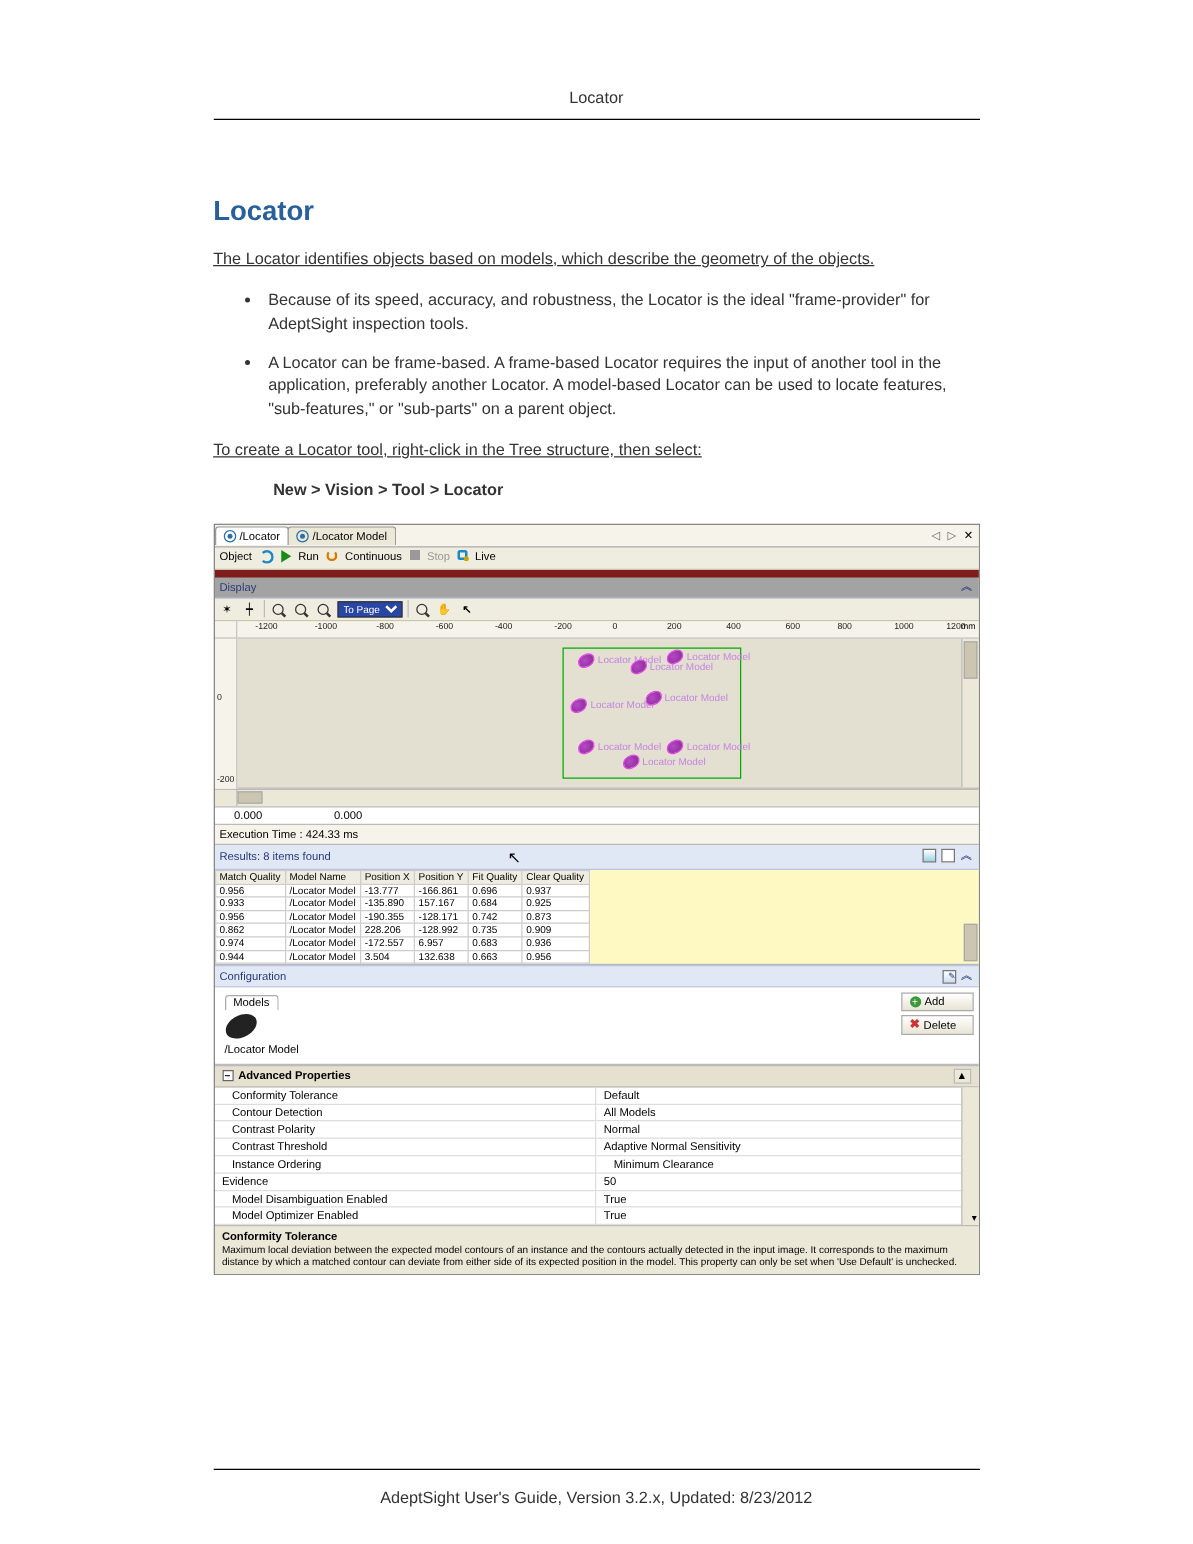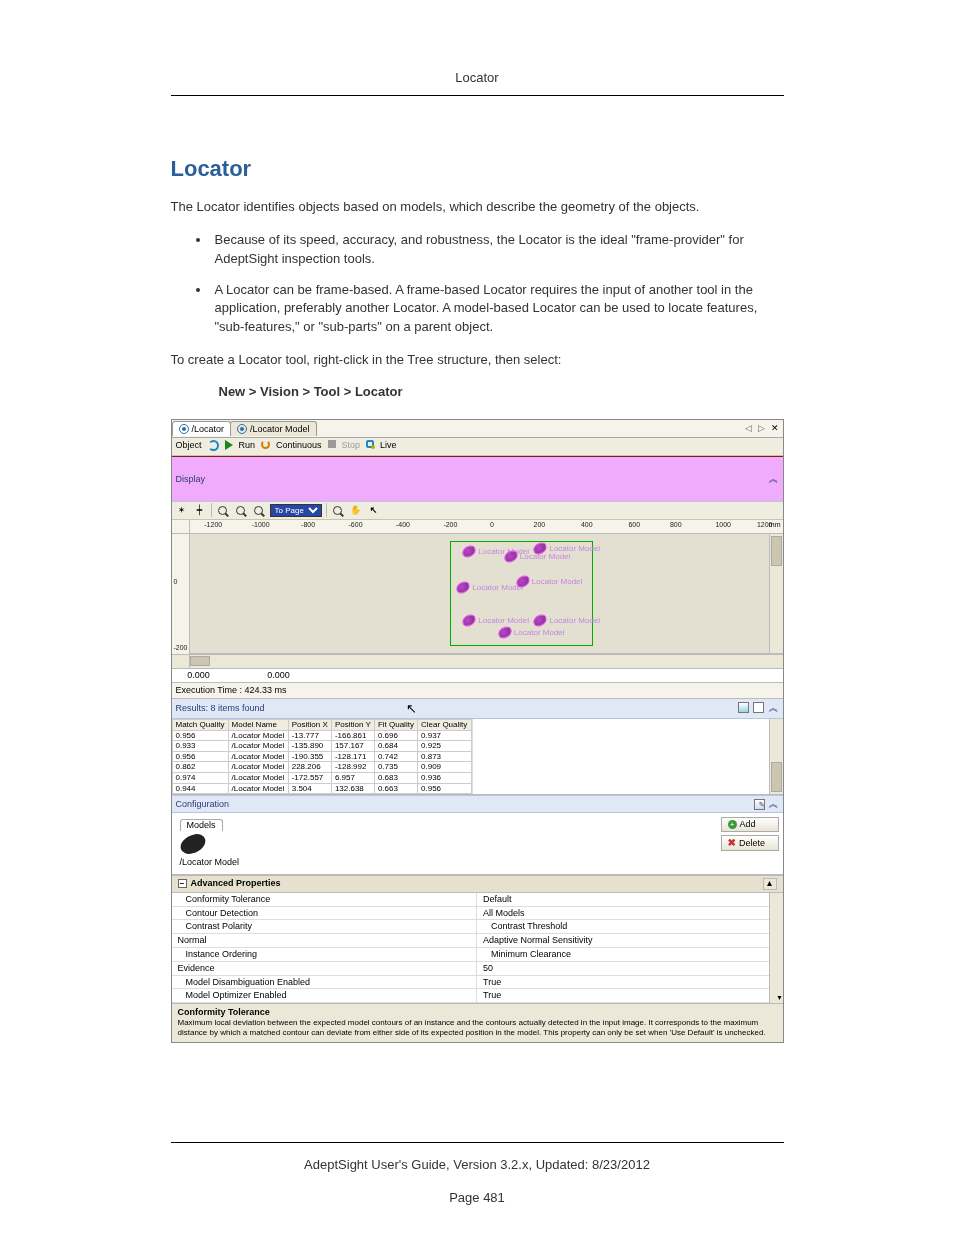--- a/index.html
+++ b/index.html
@@ -31,21 +31,21 @@
     margin: 0 0 16px 0;
   }
   .note {
     border-left: 4px solid #8a8a50;
     background: #fdf7c7;
     padding: 10px 14px;
     margin: 0 0 18px 0;
     line-height: 1.45;
   }
   .note b { font-weight: bold; }
-  p.body { margin: 0 0 14px 0; line-height: 1.45; }
+  p.body { margin: 0 0 14px 0; line-height: 1.45; text-decoration: underline; }
   ul.body { margin: 0 0 14px 0; padding-left: 40px; }
   ul.body li { margin-bottom: 12px; line-height: 1.45; padding-left: 4px; }
   .menu-path { font-weight: bold; margin: 0 0 20px 48px; }
 
   
   .shot {
     border: 1px solid #888;
     font-family: "Segoe UI", Tahoma, sans-serif;
     font-size: 9px;
     color: #000;
@@ -86,21 +86,21 @@
     padding:2px 4px;height:18px;
   }
   .shot .btn-ic{width:11px;height:11px;display:inline-block;}
   .play{width:0;height:0;border-left:8px solid #178a17;border-top:5px solid transparent;border-bottom:5px solid transparent;}
   .stop{width:8px;height:8px;background:#999;}
   .cont{width:9px;height:9px;border-radius:50%;border:2px solid #d97a00;border-top-color:transparent;}
   .live{width:8px;height:8px;border:2px solid #1d88c7;border-radius:2px;position:relative;}
   .live::after{content:"";position:absolute;right:-3px;bottom:-3px;width:4px;height:4px;background:#c8a400;border-radius:50%;}
   .refresh-ic{width:10px;height:10px;border:2px solid #1d88c7;border-radius:50%;border-left-color:transparent;position:relative;}
   .panel-head {
-    background:#f0abfc;color:#2a3a7a;padding:16px 4px;border-top:1px solid #7f1d1d;
+    background:#a3a3a3;color:#2a3a7a;padding:2px 4px;border-top:6px solid #7f1d1d;
     border-bottom:1px solid #b8c4e0;display:flex;align-items:center;
   }
   .panel-head .chev{margin-left:auto;font-size:10px;color:#2a3a7a;}
   .tool-row{background:#efede0;border-bottom:1px solid #c9c4aa;display:flex;align-items:center;gap:4px;padding:1px 3px;height:18px;}
   .tool-btn{width:14px;height:14px;border:1px solid transparent;display:flex;align-items:center;justify-content:center;}
   .mag{width:9px;height:9px;border:1.5px solid #333;border-radius:50%;position:relative;}
   .mag::after{content:"";position:absolute;width:4px;height:1.5px;background:#333;bottom:-2px;right:-3px;transform:rotate(45deg);}
   .canvas-wrap{display:flex;}
   .vruler{width:18px;background:#f5f3ea;border-right:1px solid #bbb;font-size:7px;position:relative;}
   .canvas{flex:1;background:#e3e0d2;height:120px;position:relative;overflow:hidden;border-bottom:1px solid #bbb;}
@@ -115,21 +115,21 @@
   .coord-row{background:#fff;border-top:1px solid #bbb;border-bottom:1px solid #bbb;padding:1px 2px;display:flex;gap:30px;}
   .coord-row span{display:inline-block;width:50px;text-align:center;}
   .exec-row{background:#f5f3ea;padding:2px 4px;border-bottom:1px solid #bbb;}
   .results-head{background:#e0e8f5;color:#2a3a7a;padding:2px 4px;border-bottom:1px solid #b8c4e0;display:flex;align-items:center;}
   .results-head .ricons{margin-left:auto;display:flex;gap:4px;}
   .ricons .sq{width:11px;height:11px;border:1px solid #777;background:#fff;}
   .cursor-ic{font-size:13px;color:#000;}
   .tbl{width:300px;border-collapse:collapse;font-size:8px;background:#fff;}
   .tbl th,.tbl td{border:1px solid #ccc;padding:0 3px;text-align:left;white-space:nowrap;}
   .tbl th{background:#efede0;font-weight:normal;}
-  .tbl-wrap{background:#fef9c3;border-bottom:1px solid #bbb;display:flex;}
+  .tbl-wrap{background:#fef9c3;border-bottom:1px solid #bbb;display:flex;flex-direction:column;}
   .tbl-right{flex:1;background:#fff;border-left:1px solid #ddd;position:relative;}
   .vscroll-track{position:absolute;right:0;top:0;bottom:0;width:14px;background:#ece8d8;border-left:1px solid #bbb;}
   .vscroll-track .thumb-v{position:absolute;left:1px;right:1px;height:30px;background:#ccc6b0;border:1px solid #aaa;}
   .config-head{background:#e0e8f5;color:#2a3a7a;padding:2px 4px;border-top:1px solid #b8c4e0;border-bottom:1px solid #b8c4e0;display:flex;align-items:center;}
   .config-head .ricons{margin-left:auto;display:flex;gap:4px;align-items:center;}
   .models-block{background:#fff;border-bottom:1px solid #bbb;display:flex;}
   .models-tab{padding:6px 8px;}
   .models-tab-label{border:1px solid #aaa;border-bottom:none;padding:0 6px;display:inline-block;background:#fff;border-radius:3px 3px 0 0;font-size:9px;}
   .model-shape{width:26px;height:18px;background:#222;border-radius:60% 40% 60% 40%;transform:rotate(-15deg);margin:4px 0;}
   .models-right{margin-left:auto;padding:4px;display:flex;flex-direction:column;gap:3px;}
@@ -393,22 +393,22 @@
         <span class="box">−</span>
         <span>Advanced Properties</span>
         <div style="margin-left:auto;width:14px;height:12px;background:#ece8d8;border:1px solid #bbb;text-align:center;line-height:9px;">▴</div>
       </div>
       <div class="adv-grid">
         <div class="adv-cell">Conformity Tolerance</div>
           <div class="adv-cell v">Default</div>
         <div class="adv-cell">Contour Detection</div>
           <div class="adv-cell v">All Models</div>
         <div class="adv-cell">Contrast Polarity</div>
-          <div class="adv-cell">Contrast Threshold</div>
-        <div class="adv-cell v">Normal</div>
+          <div class="adv-cell v">Normal</div>
+        <div class="adv-cell">Contrast Threshold</div>
           <div class="adv-cell v">Adaptive Normal Sensitivity</div>
         <div class="adv-cell">Instance Ordering</div>
           <div class="adv-cell">Minimum Clearance</div>
         <div class="adv-cell v">Evidence</div>
           <div class="adv-cell v">50</div>
         <div class="adv-cell">Model Disambiguation Enabled</div>
           <div class="adv-cell v">True</div>
         <div class="adv-cell">Model Optimizer Enabled</div>
           <div class="adv-cell v">True</div>
         <div style="position:absolute;right:0;top:0;bottom:0;width:14px;background:#ece8d8;border-left:1px solid #bbb;">
@@ -418,15 +418,14 @@
       <div class="help-block">
         <div class="ht">Conformity Tolerance</div>
         <div class="hd">Maximum local deviation between the expected model contours of an instance and the contours actually detected in the input image. It corresponds to the maximum distance by which a matched contour can deviate from either side of its expected position in the model. This property can only be set when 'Use Default' is unchecked.</div>
       </div>
     </div>
 
   </div>
 
   <div class="footer-area">
     <div>AdeptSight User's Guide,  Version 3.2.x, Updated: 8/23/2012</div>
-    <div class="pg">Page 481</div>
   </div>
 </div>
 
 </body></html>

